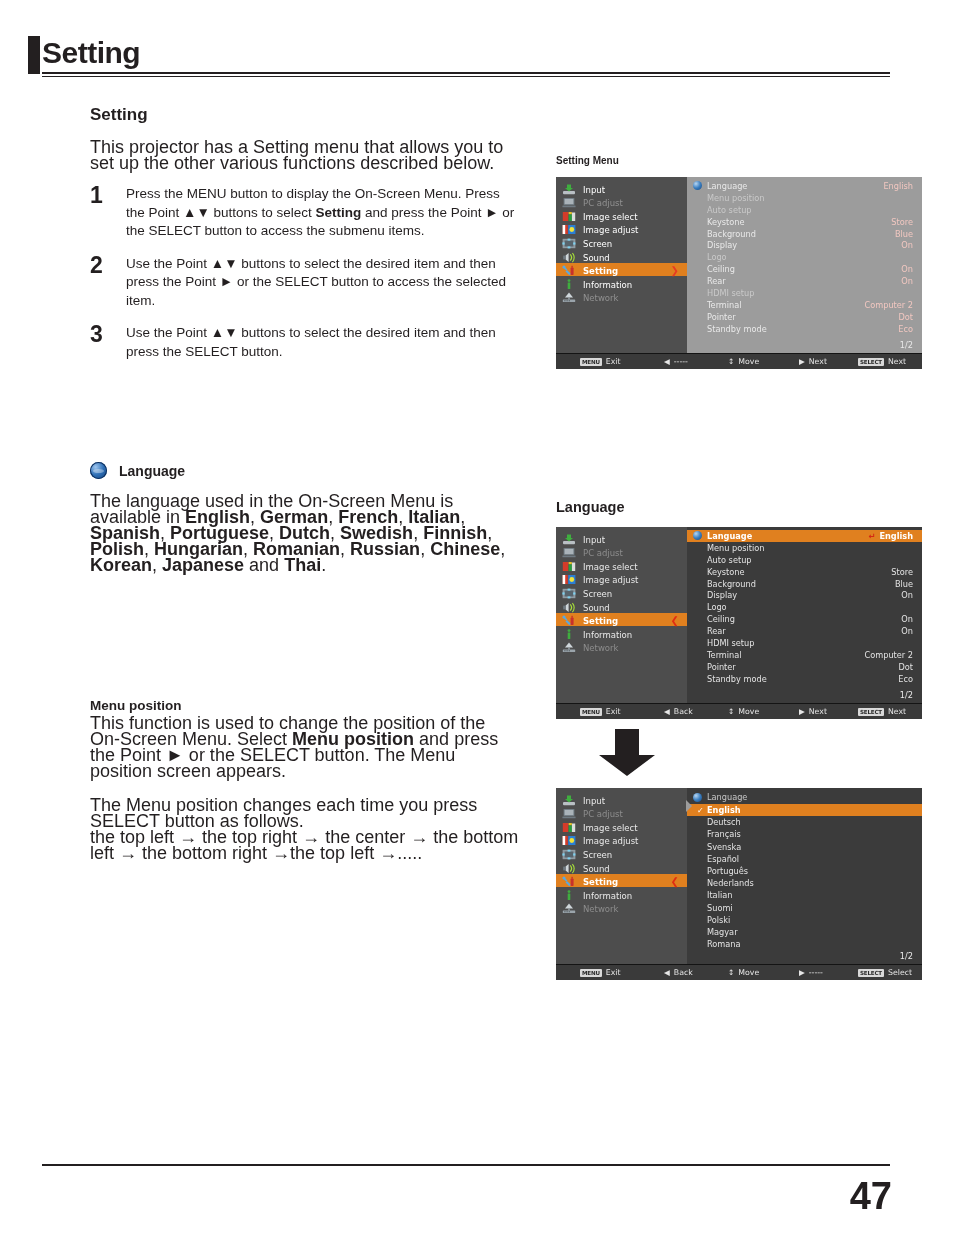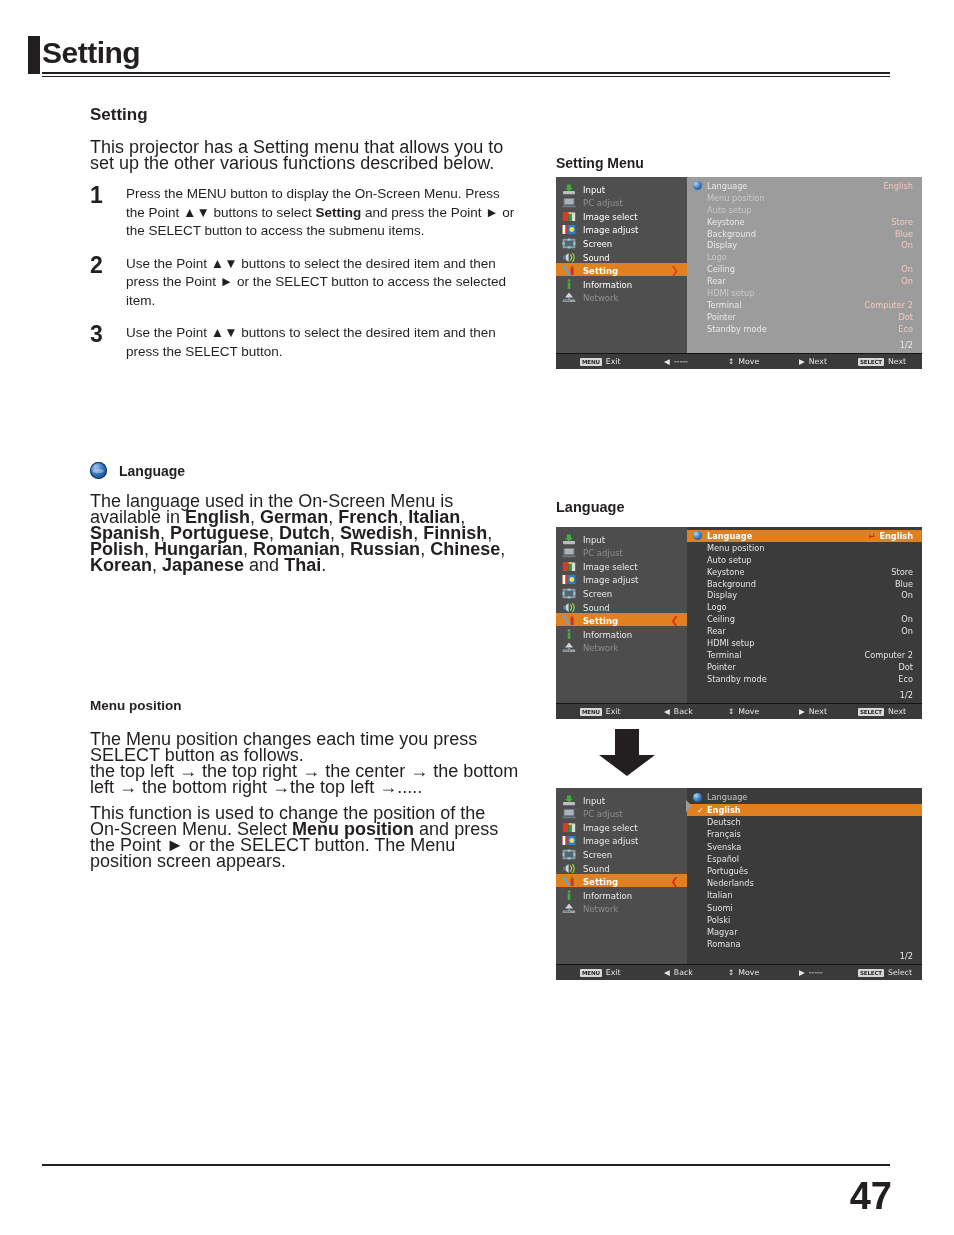--- a/index.html
+++ b/index.html
@@ -87,21 +87,21 @@
     width:11px; height:4px; border-radius:50%;
     background: rgba(255,255,255,0.35);
   }
   .lang-heading-text { font-size: 14px; font-weight: bold; }
 
   
   #menupos-block { position: absolute; left: 90px; top: 698px; width: 430px; }
   .sub-heading { font-size: 13.5px; font-weight: bold; margin: 0 0 2px 0; }
 
   
-  #osd1-label { position: absolute; left: 556px; top: 155px; font-size: 14px; font-weight: bold; }
+  #osd1-label { position: absolute; left: 556px; top: 155px; font-size: 10px; font-weight: bold; }
   #osd2-label { position: absolute; left: 556px; top: 499px; font-size: 14.5px; font-weight: bold; }
 
   .osd {
     position: absolute;
     width: 366px;
     background: #3b3b3b;
     font-family: "DejaVu Sans", sans-serif;
     color: #e9e9e9;
   }
   #osd1 { left: 556px; top: 177px; }
@@ -307,25 +307,25 @@
     <span class="globe-icon"></span>
     <span class="lang-heading-text">Language</span>
   </div>
   <div class="para">
     <span>The language used in the On-Screen Menu is available in </span><span id="lang-bold-run"><b>English</b><span>, </span><b>German</b><span>, </span><b>French</b><span>, </span><b>Italian</b><span>, </span><b>Spanish</b><span>, </span><b>Portuguese</b><span>, </span><b>Dutch</b><span>, </span><b>Swedish</b><span>, </span><b>Finnish</b><span>, </span><b>Polish</b><span>, </span><b>Hungarian</b><span>, </span><b>Romanian</b><span>, </span><b>Russian</b><span>, </span><b>Chinese</b><span>, </span><b>Korean</b><span>, </span><b>Japanese</b><span> and </span><b>Thai</b><span>.</span></span>
   </div>
 </div>
 
 <div id="menupos-block">
   <div class="sub-heading">Menu position</div>
+  <div class="para"><span>This function is used to change the position of the On-Screen Menu. Select </span><b>Menu position</b><span> and press the Point ► or the SELECT button. The Menu position screen appears.</span></div>
   <div class="para" style="margin-top:18px">
     <span>The Menu position changes each time you press SELECT button as follows.</span><br>
     <span>the top left  → the top right  → the center → the bottom left → the bottom right  →the top left  →.....</span>
   </div>
-  <div class="para"><span>This function is used to change the position of the On-Screen Menu. Select </span><b>Menu position</b><span> and press the Point ► or the SELECT button. The Menu position screen appears.</span></div>
 </div>
 
 <div id="osd1-label">Setting Menu</div>
 <div class="osd" id="osd1">
   <div class="osd-body">
     <div class="osd-left osd1-left" id="osd1-side">
         <div class="menu-row">
           <span class="ico"><svg width="14" height="11" viewBox="0 0 14 11">
               <rect x="1" y="7" width="12" height="3.2" rx="1" fill="#b9bfc4"></rect>
               <polygon points="5,0.5 9,0.5 9,4 11,4 7,7.4 3,4 5,4" fill="#3fae3f"></polygon>

